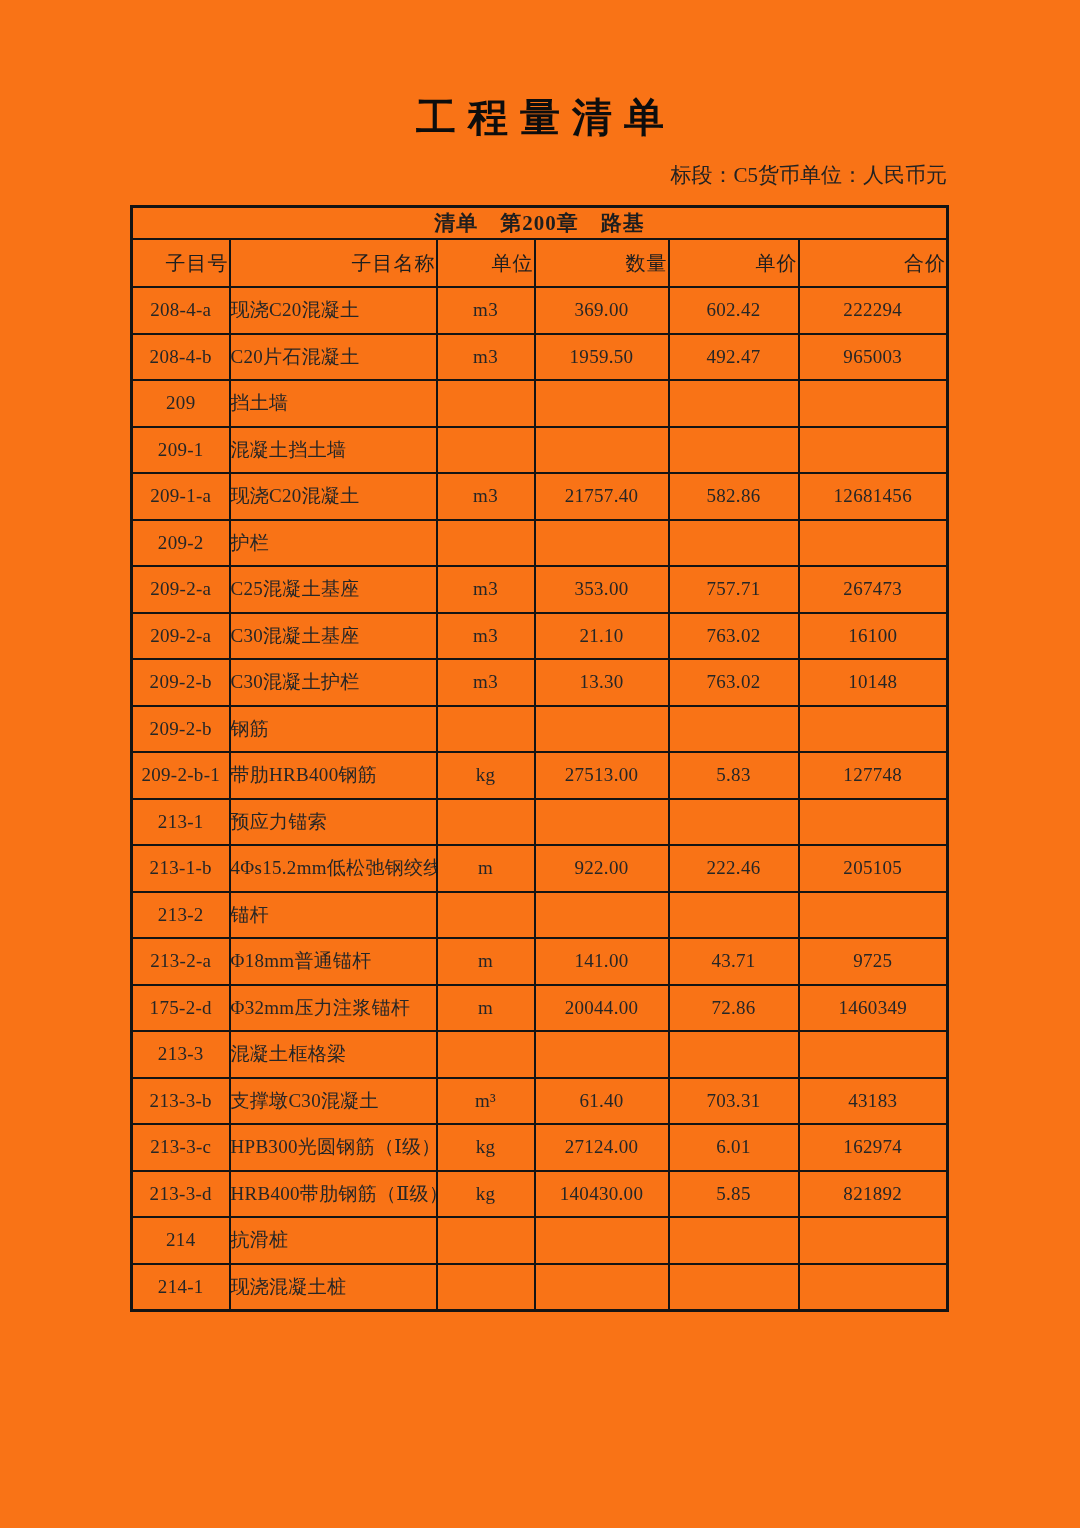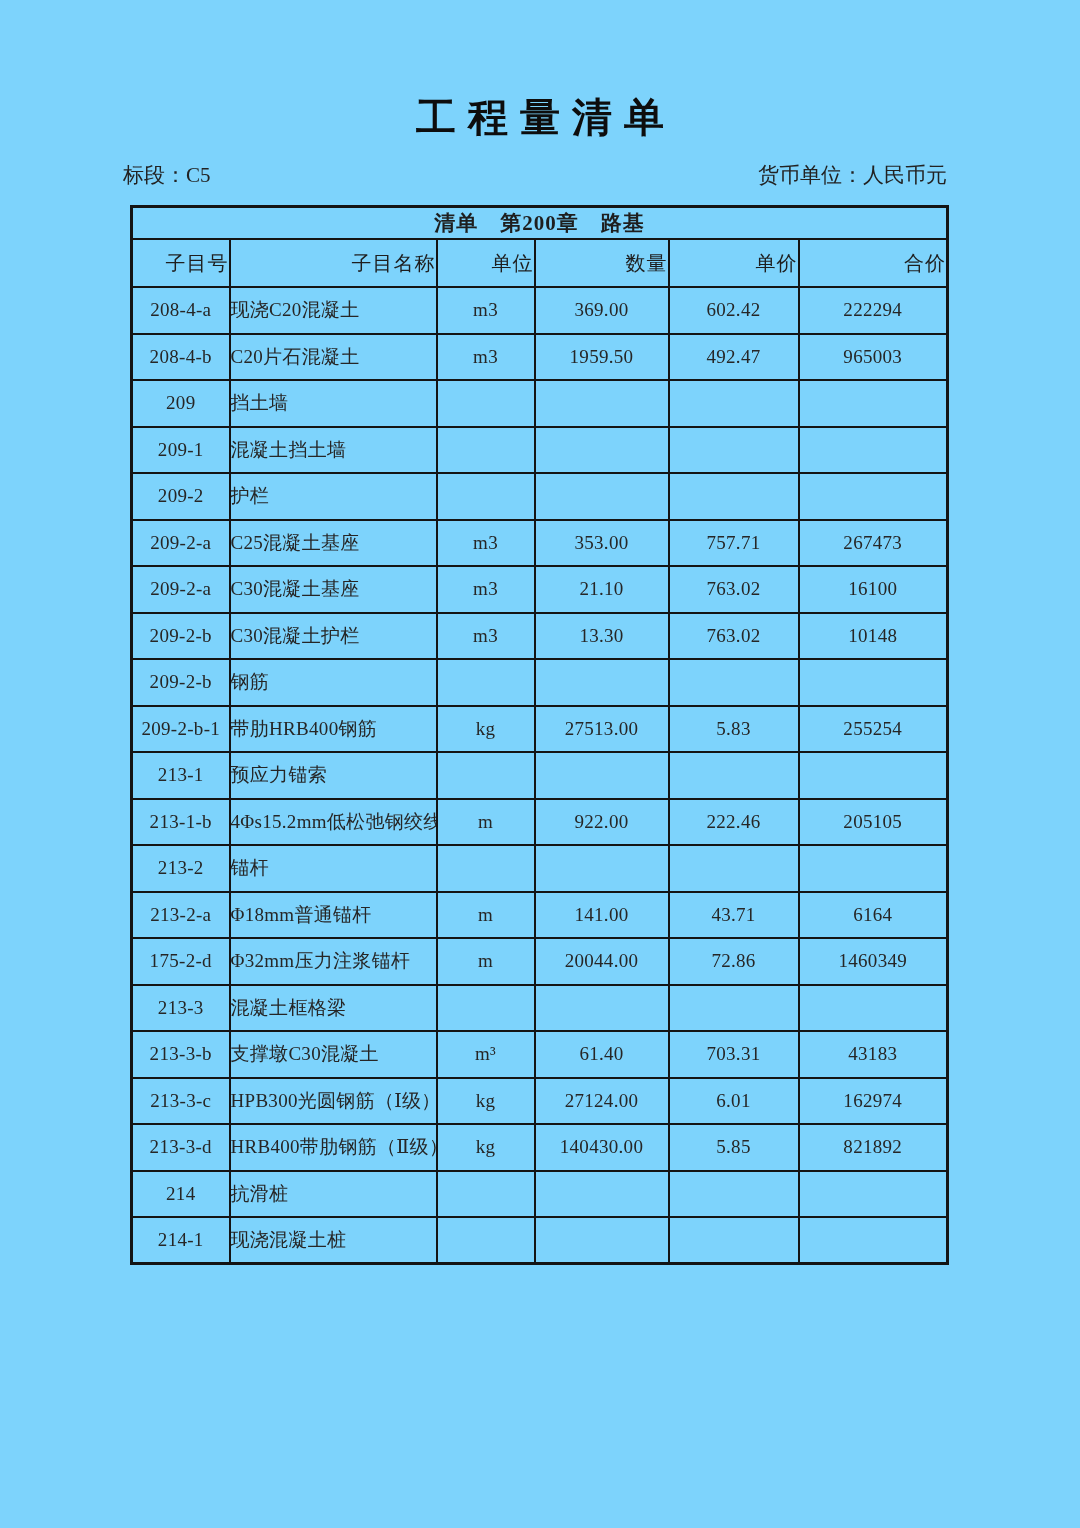--- a/index.html
+++ b/index.html
@@ -4,39 +4,39 @@
 <style>
   html, body {
     margin: 0;
     padding: 0;
     background: #ffffff;
   }
   .page {
     position: relative;
     width: 1080px;
     height: 1528px;
-    background: #7dd3fc;
+    background: #f97316;
     overflow: hidden;
     font-family: "Liberation Serif", "DejaVu Serif", serif;
     color: #1e1e1e;
   }
   .doc-title {
     padding-top: 90px;
     text-align: center;
     font-size: 40px;
     font-weight: 900;
     letter-spacing: 12px;
     color: #0d0d0d;
     text-indent: 12px; 
   }
   .meta-row {
     width: 824px;
     margin: 16px 0 16px 123px;
     display: flex;
-    justify-content: space-between;
+    justify-content: flex-end;
     font-size: 21px;
     color: #222222;
   }
   table.boq {
     border-collapse: collapse;
     table-layout: fixed;
     width: 816px;
     margin: 9px 0 0 130px;
     border: 3px solid #141414;
   }
@@ -137,20 +137,28 @@
         </tr>
         <tr class="data-row">
           <td class="c-id">209-1</td>
           <td class="c-name">混凝土挡土墙</td>
           <td class="c-unit"></td>
           <td class="c-qty"></td>
           <td class="c-price"></td>
           <td class="c-total"></td>
         </tr>
         <tr class="data-row">
+          <td class="c-id">209-1-a</td>
+          <td class="c-name">现浇C20混凝土</td>
+          <td class="c-unit">m3</td>
+          <td class="c-qty">21757.40</td>
+          <td class="c-price">582.86</td>
+          <td class="c-total">12681456</td>
+        </tr>
+        <tr class="data-row">
           <td class="c-id">209-2</td>
           <td class="c-name">护栏</td>
           <td class="c-unit"></td>
           <td class="c-qty"></td>
           <td class="c-price"></td>
           <td class="c-total"></td>
         </tr>
         <tr class="data-row">
           <td class="c-id">209-2-a</td>
           <td class="c-name">C25混凝土基座</td>
@@ -182,21 +190,21 @@
           <td class="c-qty"></td>
           <td class="c-price"></td>
           <td class="c-total"></td>
         </tr>
         <tr class="data-row">
           <td class="c-id">209-2-b-1</td>
           <td class="c-name">带肋HRB400钢筋</td>
           <td class="c-unit">kg</td>
           <td class="c-qty">27513.00</td>
           <td class="c-price">5.83</td>
-          <td class="c-total">255254</td>
+          <td class="c-total">127748</td>
         </tr>
         <tr class="data-row">
           <td class="c-id">213-1</td>
           <td class="c-name">预应力锚索</td>
           <td class="c-unit"></td>
           <td class="c-qty"></td>
           <td class="c-price"></td>
           <td class="c-total"></td>
         </tr>
         <tr class="data-row">
@@ -214,21 +222,21 @@
           <td class="c-qty"></td>
           <td class="c-price"></td>
           <td class="c-total"></td>
         </tr>
         <tr class="data-row">
           <td class="c-id">213-2-a</td>
           <td class="c-name">Φ18mm普通锚杆</td>
           <td class="c-unit">m</td>
           <td class="c-qty">141.00</td>
           <td class="c-price">43.71</td>
-          <td class="c-total">6164</td>
+          <td class="c-total">9725</td>
         </tr>
         <tr class="data-row">
           <td class="c-id">175-2-d</td>
           <td class="c-name">Φ32mm压力注浆锚杆</td>
           <td class="c-unit">m</td>
           <td class="c-qty">20044.00</td>
           <td class="c-price">72.86</td>
           <td class="c-total">1460349</td>
         </tr>
         <tr class="data-row">

